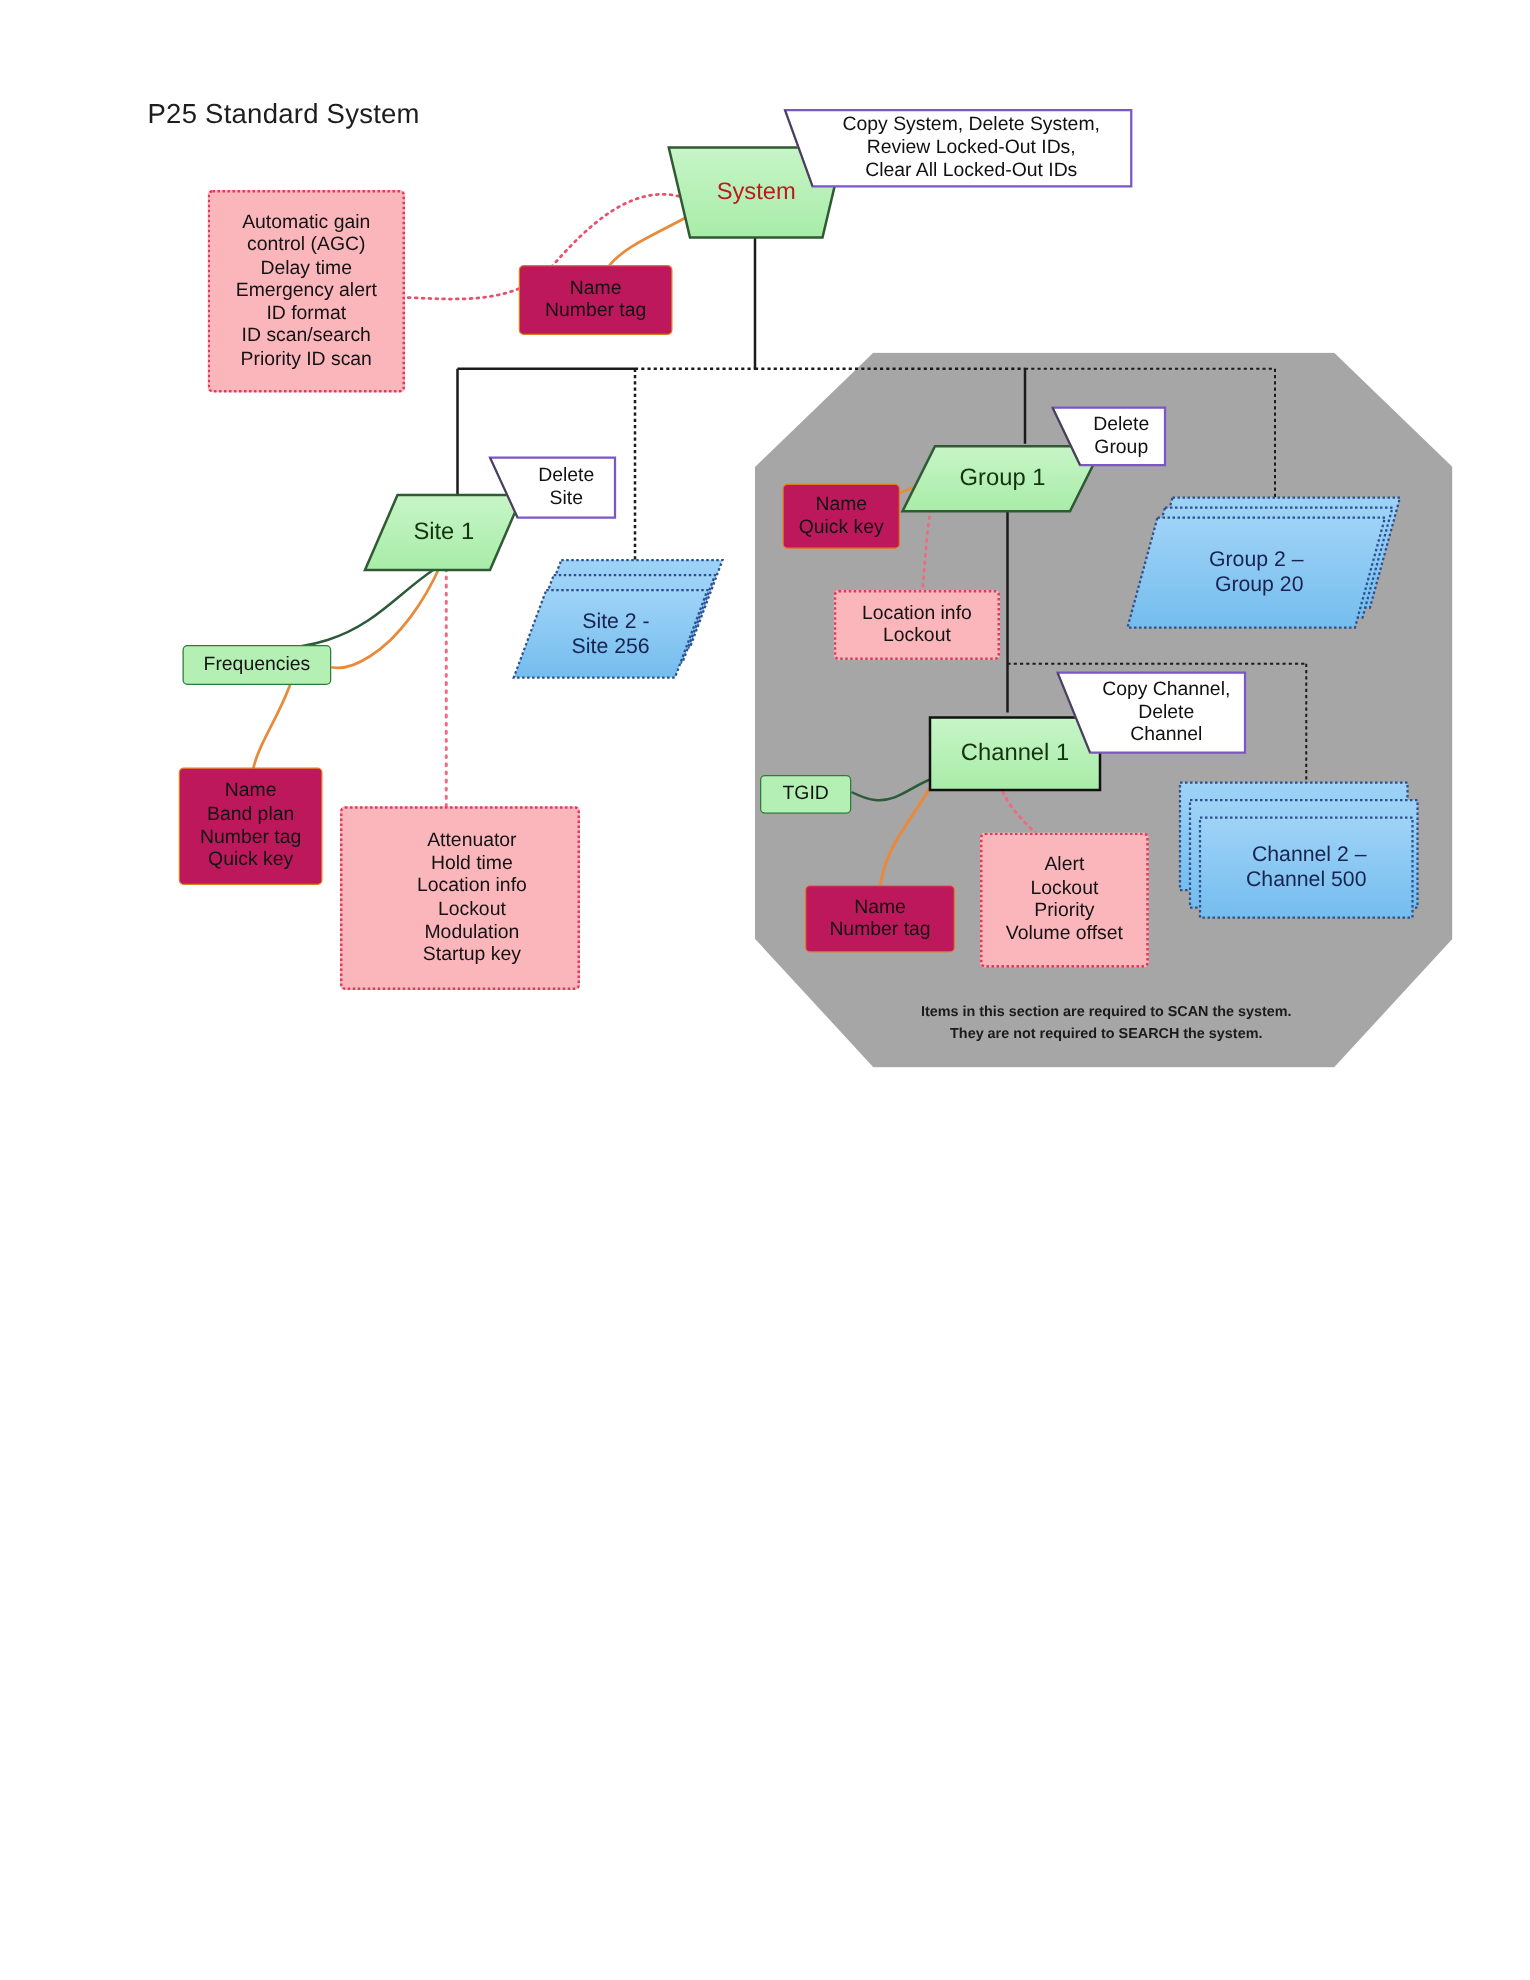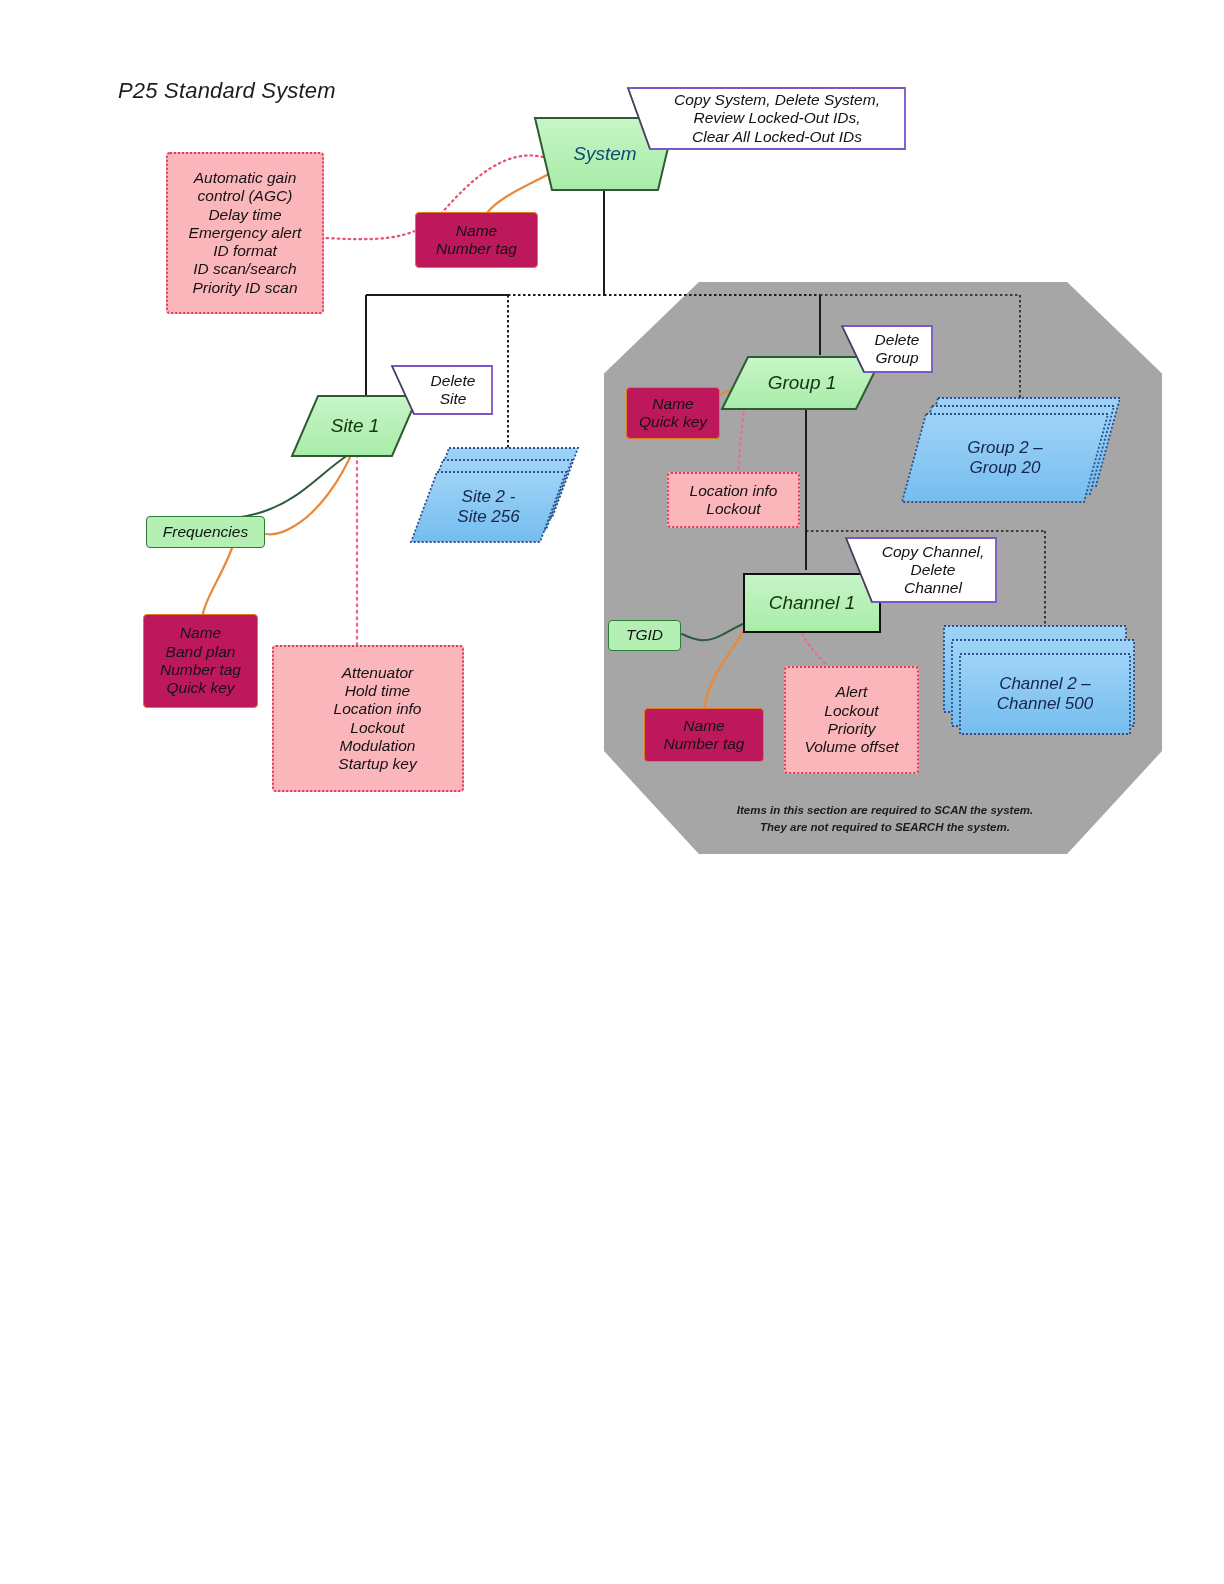--- a/index.html
+++ b/index.html
@@ -4,21 +4,21 @@
 <title>P25 Standard System</title>
 <style>
   html,body{margin:0;padding:0;background:#ffffff;}
   body{
     width:1224px;height:1584px;
     font-family:"Liberation Sans","DejaVu Sans",sans-serif;
     color:#111;
     position:relative;
     overflow:hidden;
   }
-  #canvas{position:absolute;left:0;top:0;width:1224px;height:1404px;font-style:italic;}
+  #canvas{position:absolute;left:0;top:0;width:1224px;height:1404px;}
   #svgLayer{position:absolute;left:0;top:0;width:1224px;height:1584px;pointer-events:none;}
 
   .node{position:absolute;box-sizing:border-box;display:flex;align-items:center;justify-content:center;text-align:center;line-height:1.18;}
   .label{white-space:pre-line;display:block;}
 
   
   #title{
     position:absolute;left:118px;top:78px;width:420px;height:30px;
     font-size:22px;color:#1d1d1d;text-align:left;letter-spacing:.2px;
   }
@@ -28,21 +28,21 @@
     position:absolute;left:604px;top:282px;width:558px;height:572px;
     background:#a6a6a6;
     clip-path:polygon(17% 0%, 83% 0%, 100% 16%, 100% 82%, 83% 100%, 17% 100%, 0% 82%, 0% 16%);
     filter:drop-shadow(2px 2px 2px rgba(0,0,0,.22));
   }
   .octagon-note{
     position:absolute;left:640px;top:802px;width:490px;
     font-size:11.5px;color:#1b1b1b;text-align:center;line-height:1.45;
     font-weight:bold;white-space:pre-line;
   }
-  .blue-text{font-size:17px;color:#18234f;}
+  .blue-text{font-size:17px;color:#18234f;text-align:right;}
 
   
   .bubble{border-radius:4px;box-sizing:border-box;}
   .bubble-orange{background:#be185d;border:1.7px solid #e07c20;color:#131313;font-size:15.5px;}
   .bubble-green{background:#b4f0b4;border:1.7px solid #2f7a39;color:#131313;font-size:15.5px;}
   .bubble-pink{background:#fbb6bc;border:2px dotted #e03a5b;color:#131313;font-size:15.5px;}
 </style>
 </head>
 <body>
 
@@ -152,21 +152,21 @@
       <polyline points="842,326 864,372" fill="none" stroke="#444" stroke-width="1.4"></polyline>
     </g>
     <g>
       <polygon points="846,538 996,538 996,602 872,602" fill="#ffffff" stroke="#7b56c9" stroke-width="1.8"></polygon>
       <polyline points="846,538 872,602" fill="none" stroke="#444" stroke-width="1.4"></polyline>
     </g>
   </svg>
 
   <div id="title">P25 Standard System</div>
 
-  <div class="node" style="left:535px;top:118px;width:140px;height:72px;font-size:19px;color:#0c4a6e;">
+  <div class="node" style="left:535px;top:118px;width:140px;height:72px;font-size:19px;color:#b91c1c;">
     <span class="label">System</span>
   </div>
 
   <div class="node" style="left:292px;top:396px;width:126px;height:60px;font-size:19px;color:#14330f;">
     <span class="label">Site 1</span>
   </div>
 
   <div class="node blue-text" style="left:411px;top:472px;width:155px;height:70px;">
     <span class="label">Site 2 -
 Site 256</span>

